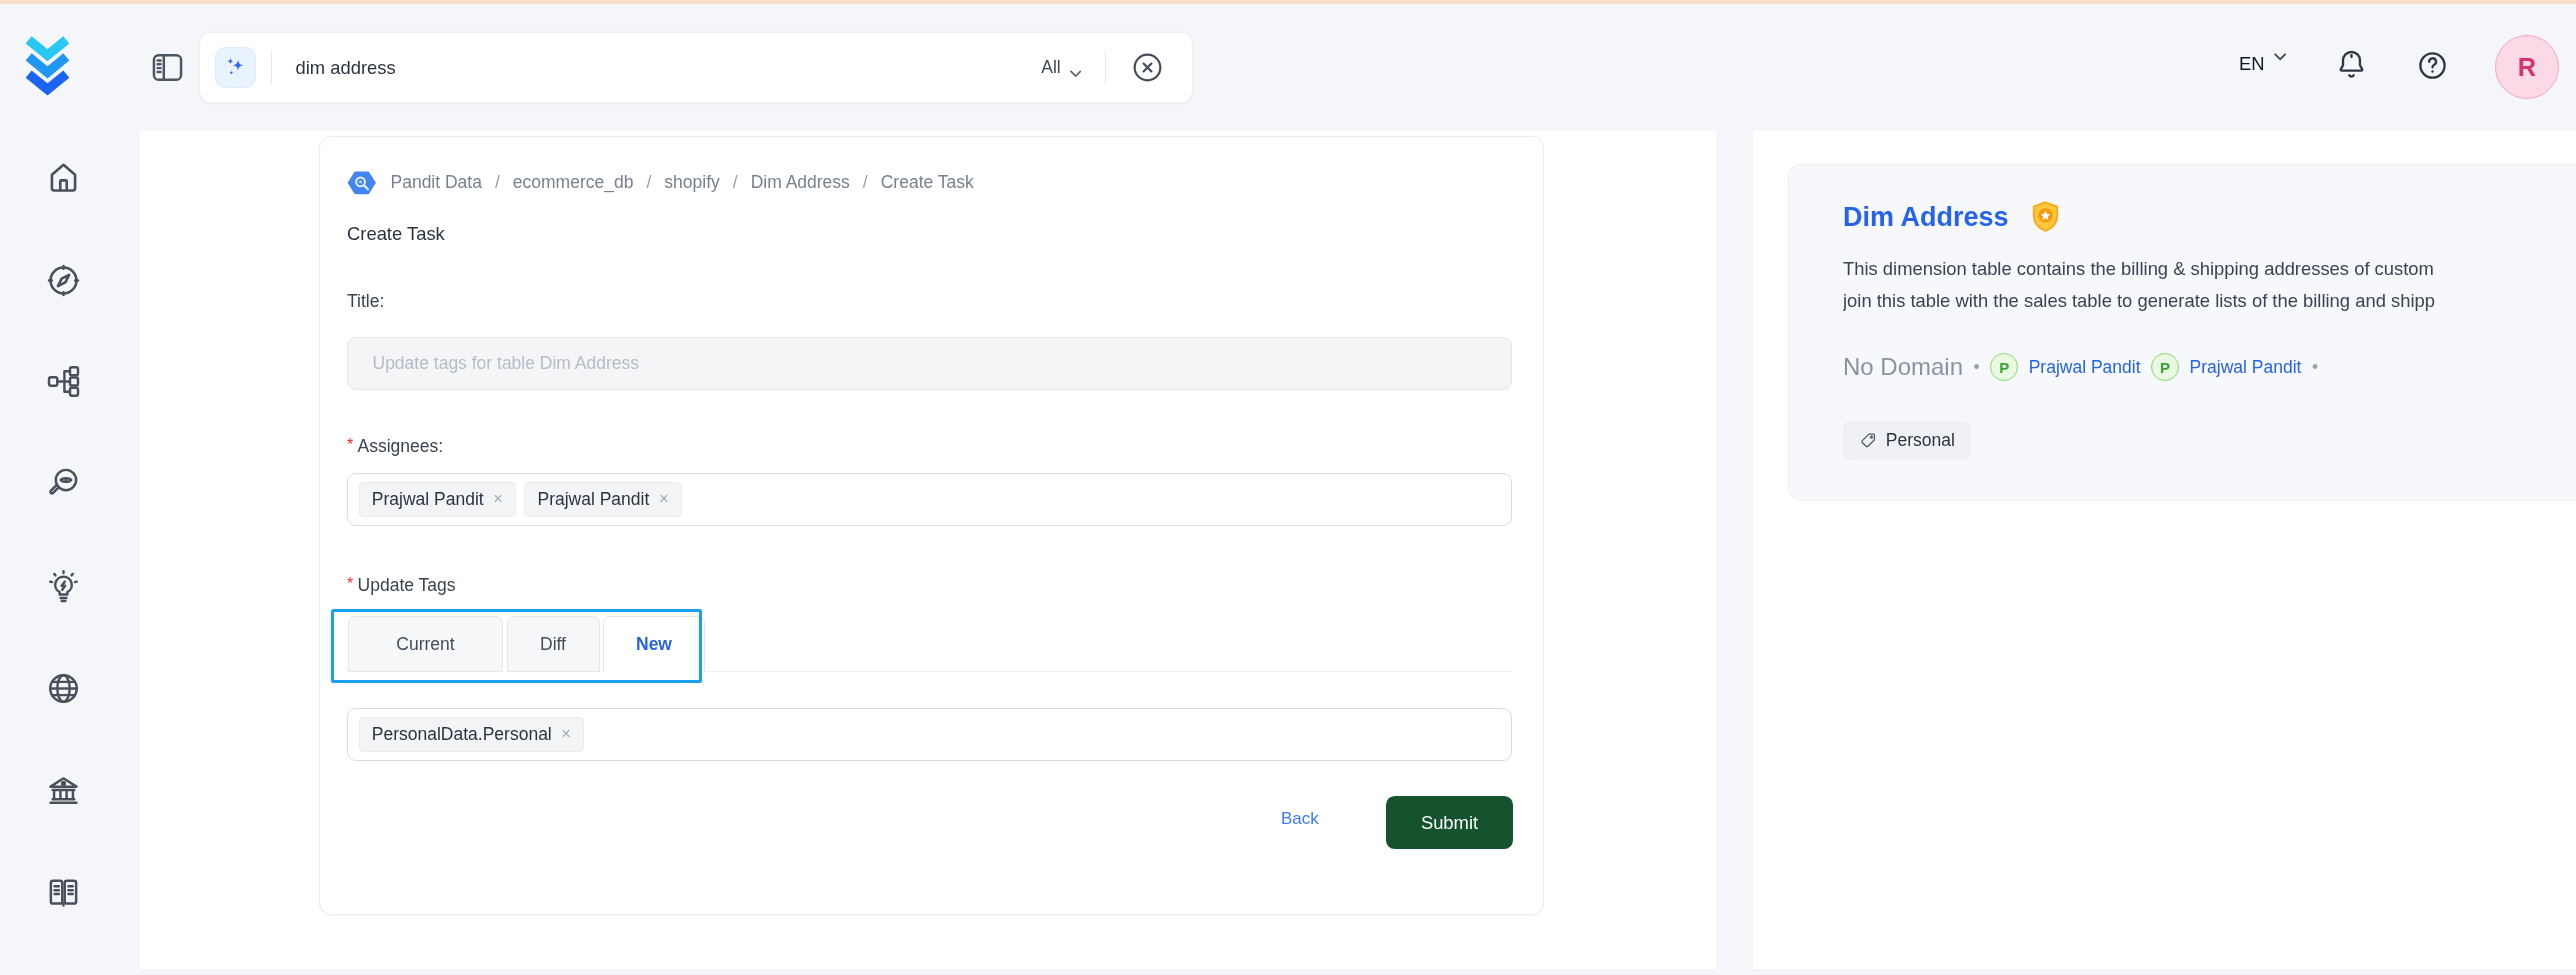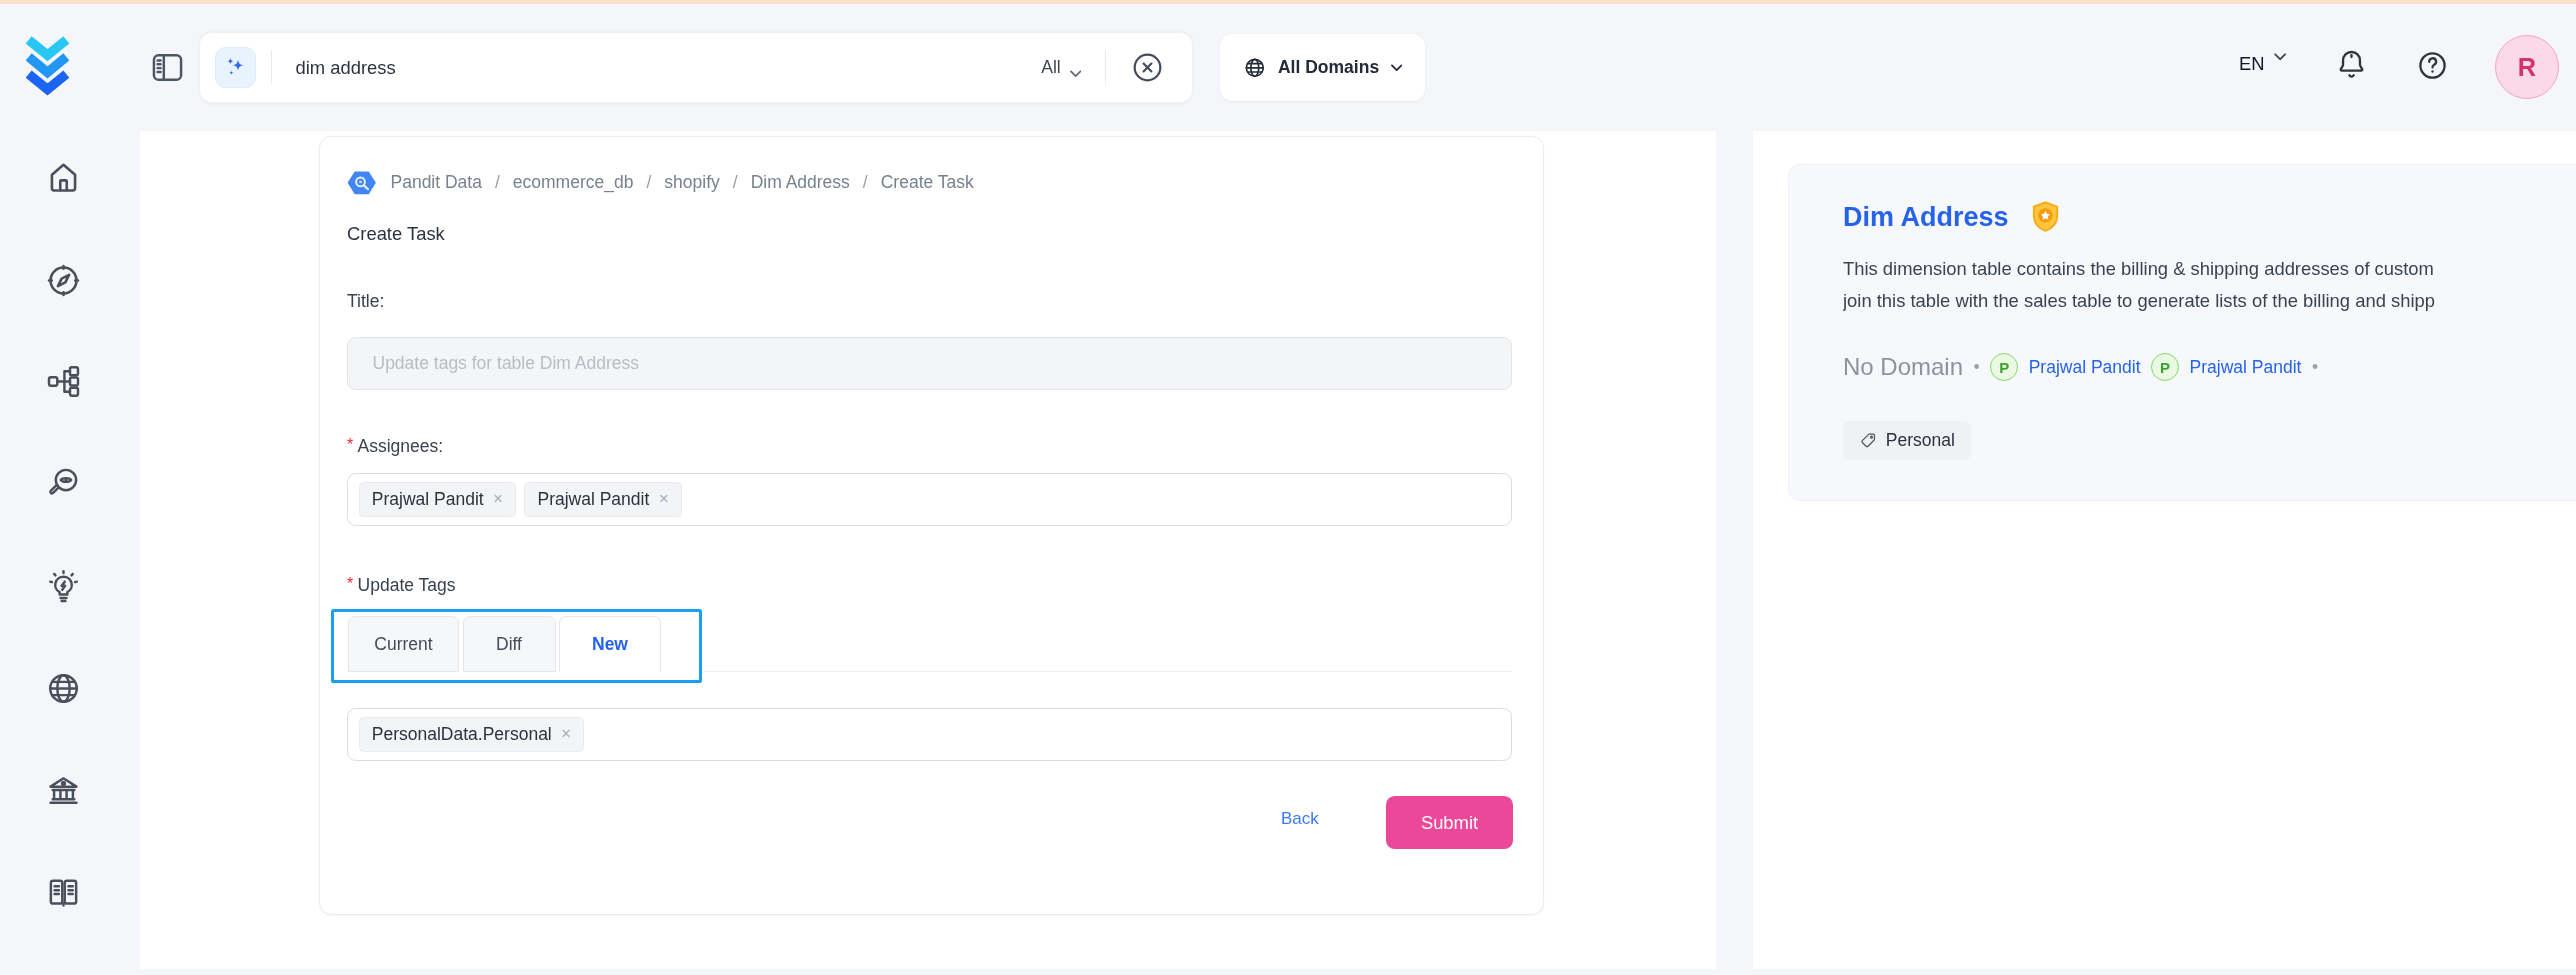--- a/index.html
+++ b/index.html
@@ -66,28 +66,28 @@
     border:0.9px solid #d9dde3; border-radius:8.8px; display:flex; align-items:center; padding:0 10.5px; gap:7.9px; cursor:text; }
   .chip-box.assignees { top:336px; }
   .chip-box.tags { top:571px; }
   .chip { height:35px; background:#f3f4f6; border:0.9px solid #e9ebee; border-radius:4.4px;
     display:flex; align-items:center; gap:9.6px; padding:0 12.3px; font-size:17.5px; color:#2b3340; }
   .chip .remove { color:#a3aab5; font-size:16.6px; cursor:pointer; line-height:1; }
 
   .tabs-row { position:absolute; left:28px; top:479px; display:flex; gap:3.5px; }
   .tab { height:56px; display:flex; align-items:center; justify-content:center; font-size:17.5px; color:#444c59;
     background:#f6f7f9; border:0.9px solid #e4e6ea; border-radius:7px 7px 0 0; cursor:pointer; }
-  .tab.t0 { width:111px; } .tab.t1 { width:93px; } .tab.t2 { width:102px; }
+  .tab.t0 { width:155px; } .tab.t1 { width:93px; } .tab.t2 { width:102px; }
   .tab.active { background:#fff; color:#2563eb; font-weight:700; border-bottom-color:#fff; }
   .tabbar-line { position:absolute; left:385px; top:534px; width:807px; height:0.9px; background:#edeff2; }
   .tabs-highlight { position:absolute; left:11.4px; top:472px; width:371px; height:74px;
     border:3.5px solid #1b9ff2; border-radius:2.6px; pointer-events:none; }
 
   .form-footer-back { position:absolute; left:961px; top:672px; font-size:17px; color:#3d7bf7; cursor:pointer; }
-  .submit-btn { position:absolute; left:1066px; top:659px; width:127px; height:53px; background:#ec4899;
+  .submit-btn { position:absolute; left:1066px; top:659px; width:127px; height:53px; background:#14532d;
     border:none; border-radius:8.8px; color:#fff; font-family:"Liberation Sans", sans-serif;
     font-size:18.4px; font-weight:500; cursor:pointer; }
 
   
   .asset-card { position:absolute; left:35px; top:33px; width:858px; height:337px; background:#f7f8fb;
     border:0.9px solid #eef0f4; border-radius:12.3px; }
   .asset-title-row { position:absolute; left:54px; top:35px; display:flex; align-items:center; gap:19px; }
   .asset-title { font-size:27px; font-weight:700; color:#2563eb; cursor:pointer; }
   .asset-desc { position:absolute; left:54px; top:88px; width:788px; overflow:hidden; }
   .asset-desc div { font-size:18.4px; line-height:31.5px; color:#3a4352; white-space:nowrap; }
@@ -142,31 +142,20 @@
     </div>
     <div class="sb-divider d2"></div>
     <div class="clear-btn">
       <svg width="35" height="35" viewBox="0 0 24 24" fill="none" stroke="currentColor" stroke-width="1.5" stroke-linecap="round">
         <circle cx="12" cy="12" r="8.8"></circle>
         <path d="M9.3 9.3 l5.4 5.4 M14.7 9.3 l-5.4 5.4"></path>
       </svg>
     </div>
   </div>
 
-  <div class="domains-pill">
-    <svg width="23.6" height="23.6" viewBox="0 0 24 24" fill="none" stroke="#222b38" stroke-width="1.7" stroke-linecap="round">
-      <circle cx="12" cy="12" r="8.6"></circle>
-      <ellipse cx="12" cy="12" rx="4" ry="8.6"></ellipse>
-      <path d="M3.4 12 h17.2 M4.7 7.7 h14.6 M4.7 16.3 h14.6"></path>
-    </svg>
-    <span>All Domains</span>
-    <svg width="11.4" height="7.9" viewBox="0 0 12 8" fill="none" stroke="#222b38" stroke-width="1.9" stroke-linecap="round">
-      <path d="M1 1.3 L6 6.3 L11 1.3"></path>
-    </svg>
-  </div>
 
   <div class="lang-switch">
     <span>EN</span>
     <svg width="12.3" height="7.9" viewBox="0 0 12 8" fill="none" stroke="#3f4754" stroke-width="1.8" stroke-linecap="round">
       <path d="M1 1.3 L6 6.3 L11 1.3"></path>
     </svg>
   </div>
   <div class="bell-btn">
     <svg width="35" height="35" viewBox="0 0 24 24" fill="none" stroke="currentColor" stroke-width="1.6" stroke-linecap="round" stroke-linejoin="round">
       <path d="M12 3.4 a5.8 5.8 0 0 0 -5.8 5.8 v3.3 l-1.5 2.7 a.68.68 0 0 0 .6 1 h13.4 a.68.68 0 0 0 .6 -1 l-1.5 -2.7 V9.2 A5.8 5.8 0 0 0 12 3.4 Z"></path>

